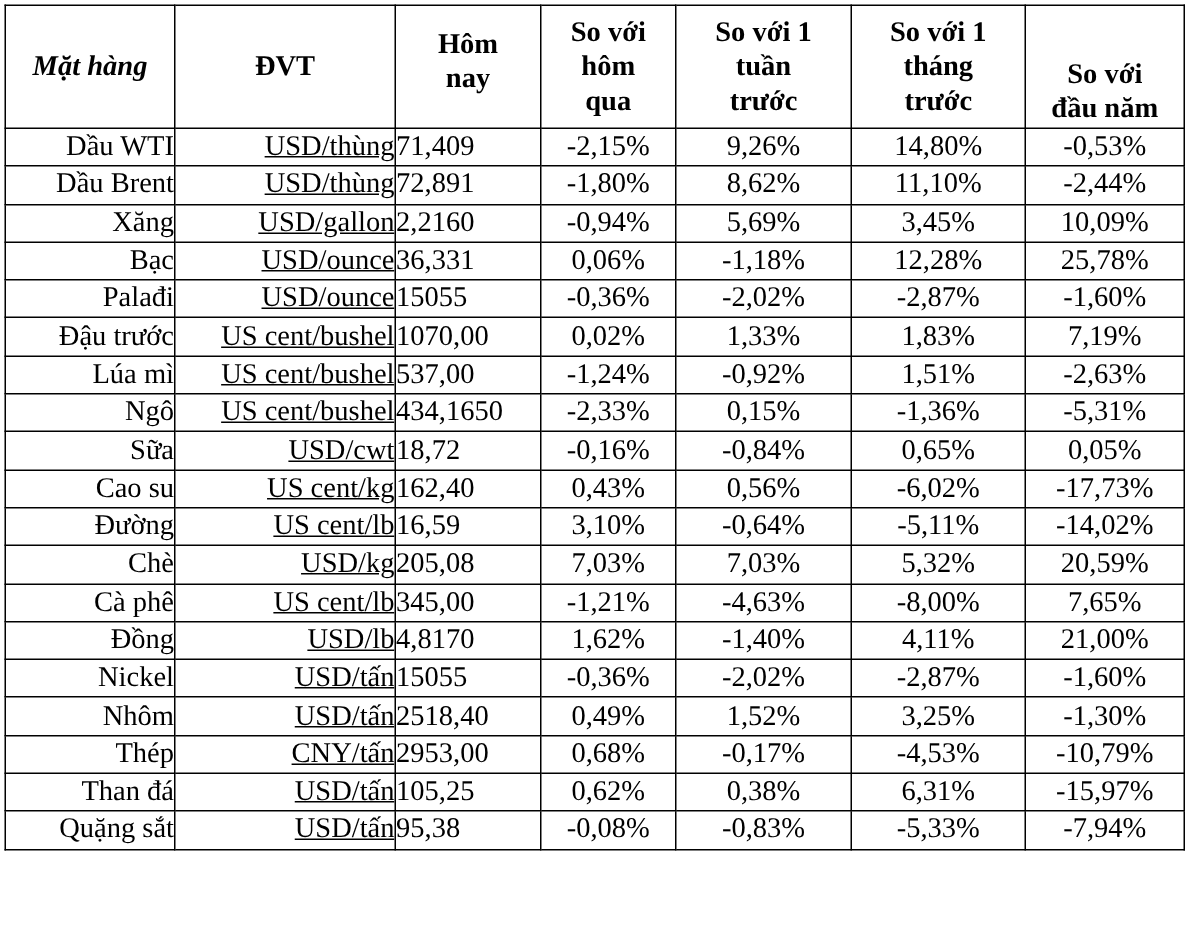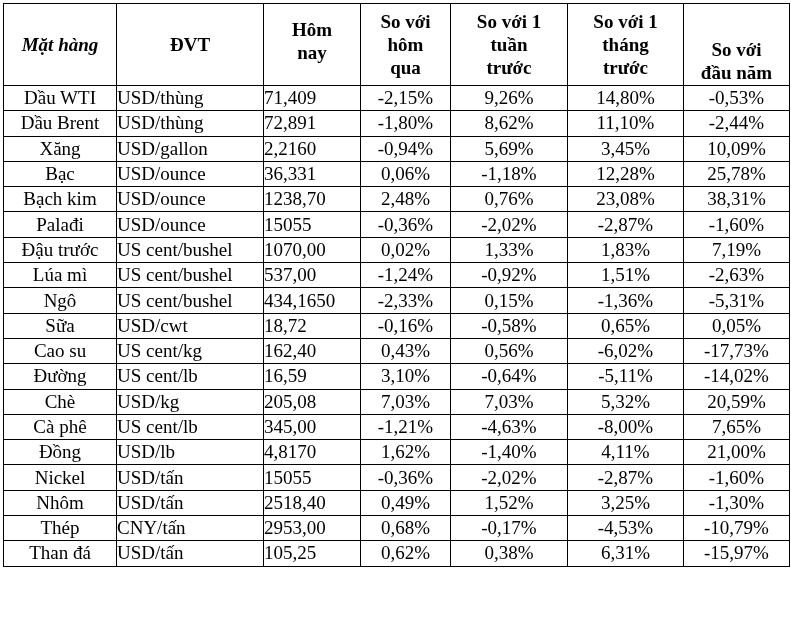--- a/index.html
+++ b/index.html
@@ -42,22 +42,22 @@
       white-space: normal;
     }
     table.price-table th.head-item { vertical-align: middle; font-style: italic; }
     table.price-table th.head-unit { vertical-align: middle; }
     table.price-table th.head-today { padding-bottom: 8px; }
     table.price-table th.head-year { vertical-align: bottom; padding-bottom: 1px; }
     table.price-table td {
       height: 24.3px;
       vertical-align: middle;
     }
-    td.c-name { padding-left: 7px; text-align: center; }
-    td.c-unit { padding-left: 6px; text-align: left; }
+    td.c-name { padding-left: 7px; text-align: right; }
+    td.c-unit { padding-left: 6px; text-align: right; text-decoration: underline; }
     td.c-today { padding-left: 6px; text-align: left; margin-top: 32px; }
     td.c-pct { text-align: center; }
     col.w-name { width: 113px; }
     col.w-unit { width: 147px; }
     col.w-today { width: 97px; }
     col.w-day { width: 90px; }
     col.w-week { width: 117px; }
     col.w-month { width: 116px; }
     col.w-year { width: 106px; }
     .hdr-line { display: block; }
@@ -139,29 +139,20 @@
       <tr>
         <td class="c-name">Bạc</td>
         <td class="c-unit">USD/ounce</td>
         <td class="c-today">36,331</td>
         <td class="c-pct">0,06%</td>
         <td class="c-pct">-1,18%</td>
         <td class="c-pct">12,28%</td>
         <td class="c-pct">25,78%</td>
       </tr>
       <tr>
-        <td class="c-name">Bạch kim</td>
-        <td class="c-unit">USD/ounce</td>
-        <td class="c-today">1238,70</td>
-        <td class="c-pct">2,48%</td>
-        <td class="c-pct">0,76%</td>
-        <td class="c-pct">23,08%</td>
-        <td class="c-pct">38,31%</td>
-      </tr>
-      <tr>
         <td class="c-name">Palađi</td>
         <td class="c-unit">USD/ounce</td>
         <td class="c-today">15055</td>
         <td class="c-pct">-0,36%</td>
         <td class="c-pct">-2,02%</td>
         <td class="c-pct">-2,87%</td>
         <td class="c-pct">-1,60%</td>
       </tr>
       <tr>
         <td class="c-name">Đậu trước</td>
@@ -188,21 +179,21 @@
         <td class="c-pct">-2,33%</td>
         <td class="c-pct">0,15%</td>
         <td class="c-pct">-1,36%</td>
         <td class="c-pct">-5,31%</td>
       </tr>
       <tr>
         <td class="c-name">Sữa</td>
         <td class="c-unit">USD/cwt</td>
         <td class="c-today">18,72</td>
         <td class="c-pct">-0,16%</td>
-        <td class="c-pct">-0,58%</td>
+        <td class="c-pct">-0,84%</td>
         <td class="c-pct">0,65%</td>
         <td class="c-pct">0,05%</td>
       </tr>
       <tr>
         <td class="c-name">Cao su</td>
         <td class="c-unit">US cent/kg</td>
         <td class="c-today">162,40</td>
         <td class="c-pct">0,43%</td>
         <td class="c-pct">0,56%</td>
         <td class="c-pct">-6,02%</td>
@@ -273,14 +264,23 @@
       </tr>
       <tr>
         <td class="c-name">Than đá</td>
         <td class="c-unit">USD/tấn</td>
         <td class="c-today">105,25</td>
         <td class="c-pct">0,62%</td>
         <td class="c-pct">0,38%</td>
         <td class="c-pct">6,31%</td>
         <td class="c-pct">-15,97%</td>
       </tr>
+      <tr>
+        <td class="c-name">Quặng sắt</td>
+        <td class="c-unit">USD/tấn</td>
+        <td class="c-today">95,38</td>
+        <td class="c-pct">-0,08%</td>
+        <td class="c-pct">-0,83%</td>
+        <td class="c-pct">-5,33%</td>
+        <td class="c-pct">-7,94%</td>
+      </tr>
     </tbody>
 </table>
 
 </body></html>

